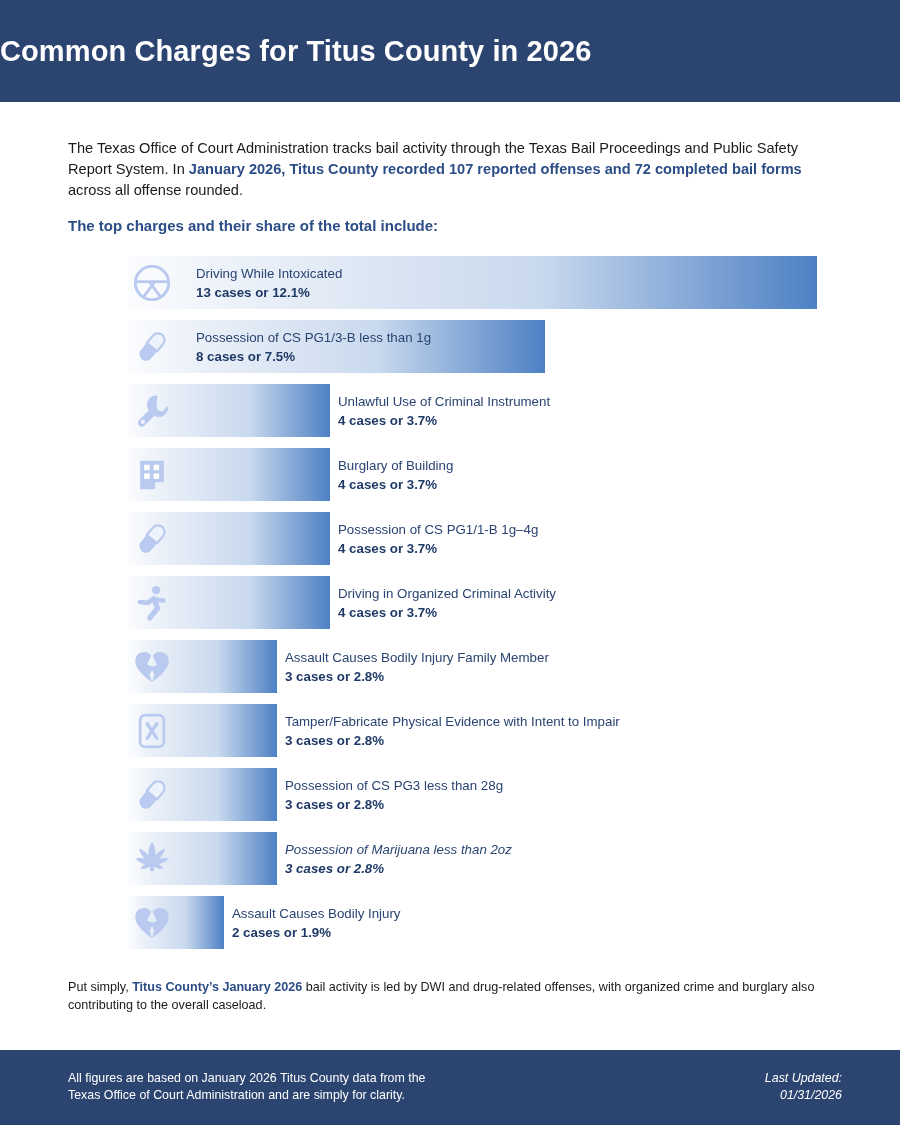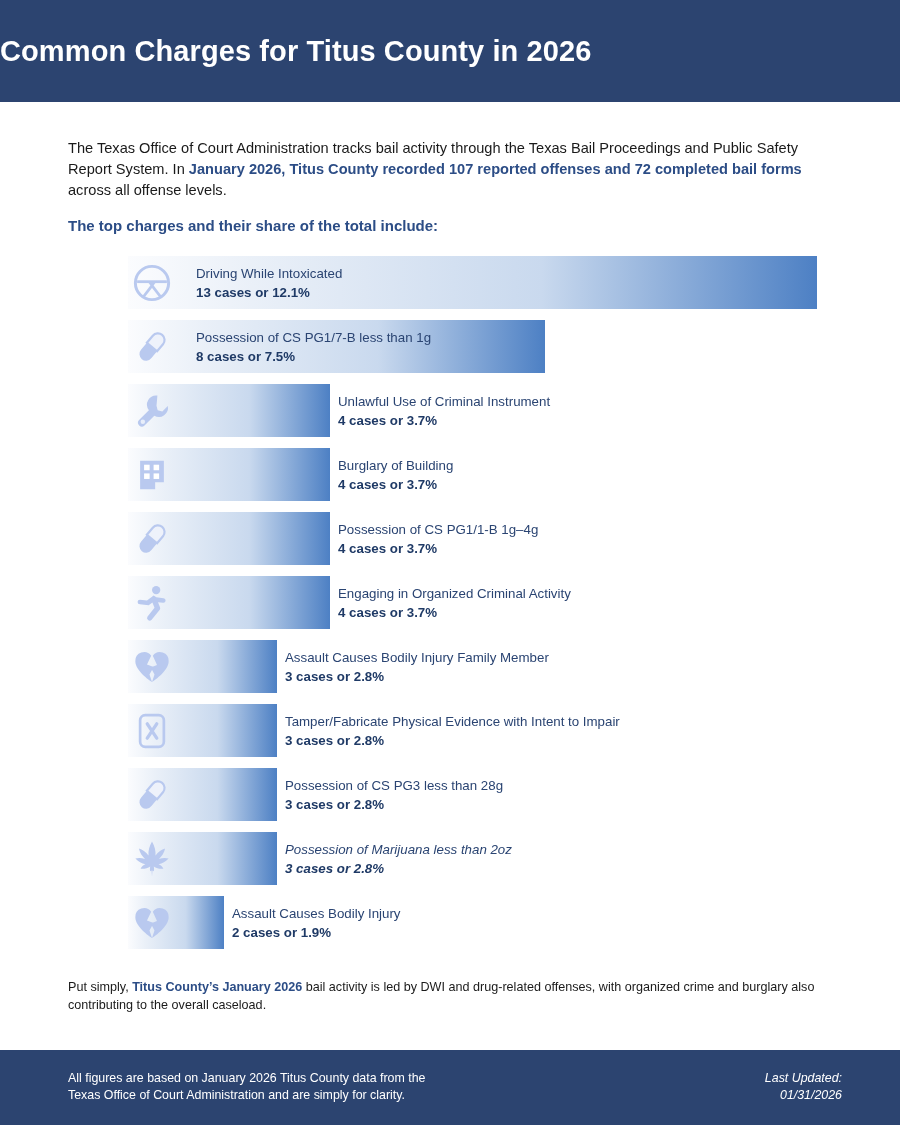--- a/index.html
+++ b/index.html
@@ -90,21 +90,21 @@
 </head>
 <body>
 
 <div class="page">
 
   <div class="header">
     <div class="header-title">Common Charges for Titus County in 2026</div>
   </div>
 
   <div class="intro">
-    <span>The Texas Office of Court Administration tracks bail activity through the Texas Bail Proceedings and Public Safety Report System. In </span><span class="hl">January 2026, Titus County recorded 107 reported offenses and 72 completed bail forms</span><span> across all offense levels.</span>
+    <span>The Texas Office of Court Administration tracks bail activity through the Texas Bail Proceedings and Public Safety Report System. In </span><span class="hl">January 2026, Titus County recorded 107 reported offenses and 72 completed bail forms</span><span> across all offense rounded.</span>
   </div>
 
   <div class="subhead">The top charges and their share of the total include:</div>
 
   <div class="bars" id="bars-container">
       <div class="bar-row">
         <div class="bar-fill" style="width: 689px;"></div>
         <div class="bar-icon">
           <svg width="42" height="42" viewBox="0 0 48 48">
             <circle cx="24" cy="24" r="19" fill="none" stroke="#b9c9ef" stroke-width="3.4"></circle>
@@ -122,21 +122,21 @@
         <div class="bar-fill" style="width: 417px;"></div>
         <div class="bar-icon">
           <svg width="40" height="40" viewBox="0 0 48 48">
             <g transform="rotate(40 24 24)">
               <rect x="16" y="5" width="16" height="38" rx="8" fill="#b9c9ef"></rect>
               <path d="M16 13 a8 8 0 0 1 16 0 v11 h-16 z" fill="#eef2fb" stroke="#b9c9ef" stroke-width="2.6"></path>
             </g>
           </svg>
         </div>
         <div class="bar-text" style="left: 152px;">
-          <div class="bar-label">Possession of CS PG1/7-B less than 1g</div>
+          <div class="bar-label">Possession of CS PG1/3-B less than 1g</div>
           <div class="bar-value">8 cases or 7.5%</div>
         </div>
       </div>
       <div class="bar-row">
         <div class="bar-fill" style="width: 202px;"></div>
         <div class="bar-icon">
           <svg width="40" height="40" viewBox="0 0 48 48">
             <path d="M30.5 5.5 a11 11 0 0 0 -10.2 17.6 L8.5 34.9 a4.6 4.6 0 0 0 6.5 6.5 L26.8 29.6 A11 11 0 0 0 43 18 l-6.6 6.6 -5.6 -1.4 -1.4 -5.6 z" fill="#b9c9ef"></path>
             <circle cx="13" cy="37" r="2.7" fill="#e8eefa"></circle>
           </svg>
@@ -179,21 +179,21 @@
       </div>
       <div class="bar-row">
         <div class="bar-fill" style="width: 202px;"></div>
         <div class="bar-icon">
           <svg width="40" height="40" viewBox="0 0 48 48">
             <circle cx="29" cy="8.5" r="5" fill="#b9c9ef"></circle>
             <path d="M26 15 L18 21 L9.5 20 a2.8 2.8 0 0 0 0 5.6 l10.5 1.2 4.5 -3.4 2.5 6.2 -8.5 11 a3.1 3.1 0 0 0 4.8 3.8 l9.8 -12 a3 3 0 0 0 0.5 -3.2 l-2.4 -6 6 0.6 a2.8 2.8 0 0 0 0.6 -5.6 l-8.6 -1.2 z" fill="#b9c9ef"></path>
           </svg>
         </div>
         <div class="bar-text" style="left: 294px;">
-          <div class="bar-label">Engaging in Organized Criminal Activity</div>
+          <div class="bar-label">Driving in Organized Criminal Activity</div>
           <div class="bar-value">4 cases or 3.7%</div>
         </div>
       </div>
       <div class="bar-row">
         <div class="bar-fill" style="width: 149px;"></div>
         <div class="bar-icon">
           <svg width="40" height="40" viewBox="0 0 48 48">
             <path d="M24 42 C24 42 4 29 4 17 A10.5 10.5 0 0 1 23 10.5 L18 21 L26 24 L21 33 L24 42 Z" fill="#b9c9ef"></path>
             <path d="M24 42 L27 33 L22.5 24.5 L30 21.5 L25 10.5 A10.5 10.5 0 0 1 44 17 C44 29 24 42 24 42 Z" fill="#b9c9ef"></path>
           </svg>

